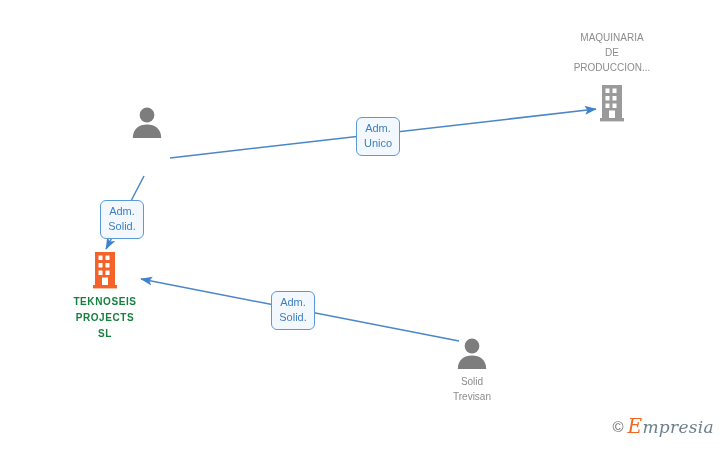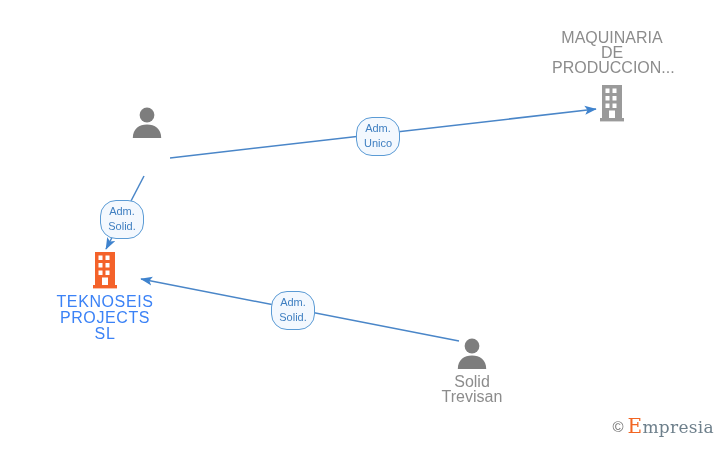--- a/index.html
+++ b/index.html
@@ -9,57 +9,58 @@
     font-family:"Liberation Sans", sans-serif;
     overflow:hidden;
   }
   #canvas{position:relative;width:728px;height:450px;}
   svg.edges{position:absolute;left:0;top:0;width:728px;height:450px;}
 
   .node{position:absolute;text-align:center;}
 
   .node-label{
     color:#8c8c8c;
-    font-size:16px;
+    font-size:10px;
     line-height:15px;
     white-space:pre-line;
     letter-spacing:0px;
   }
   .node-label.company{
-    font-weight:normal;
-    color:#3b82f6;
+    font-weight:bold;
+    color:#15803d;
     letter-spacing:.6px;
     line-height:16px;
   }
 
   .icon-wrap{display:flex;justify-content:center;align-items:flex-end;}
 
   .badge{
     position:absolute;
     background:#f3f8fe;
     border:1.6px solid #5b9bd5;
-    border-radius:16px;
+    border-radius:6px;
     color:#3f7fc1;
     font-size:11px;
     line-height:15px;
     padding:3px 7px 4px 7px;
     text-align:center;
     white-space:pre-line;
     box-sizing:border-box;
   }
 
   .watermark{
     position:absolute;
     right:14px;bottom:12px;
     display:flex;align-items:center;gap:4px;
     font-size:16px;
   }
   .wm-c{color:#6f6f6f;font-size:15px;}
   .wm-text{
     font-family:"DejaVu Serif", serif;
+    font-style:italic;
     color:#6d7f8b;
     font-size:17px;
     letter-spacing:.3px;
   }
   .wm-text .e{color:#f26522;font-size:20px;}
 </style>
 </head>
 <body>
 
 <div id="canvas">

